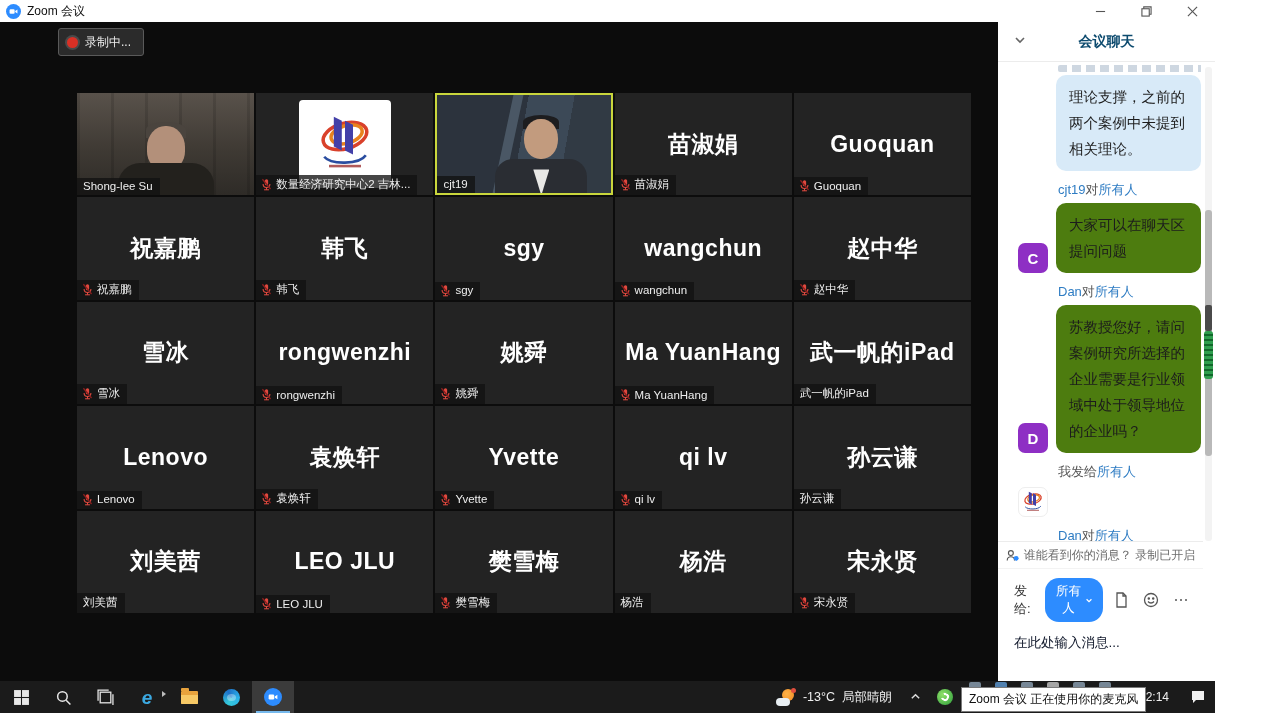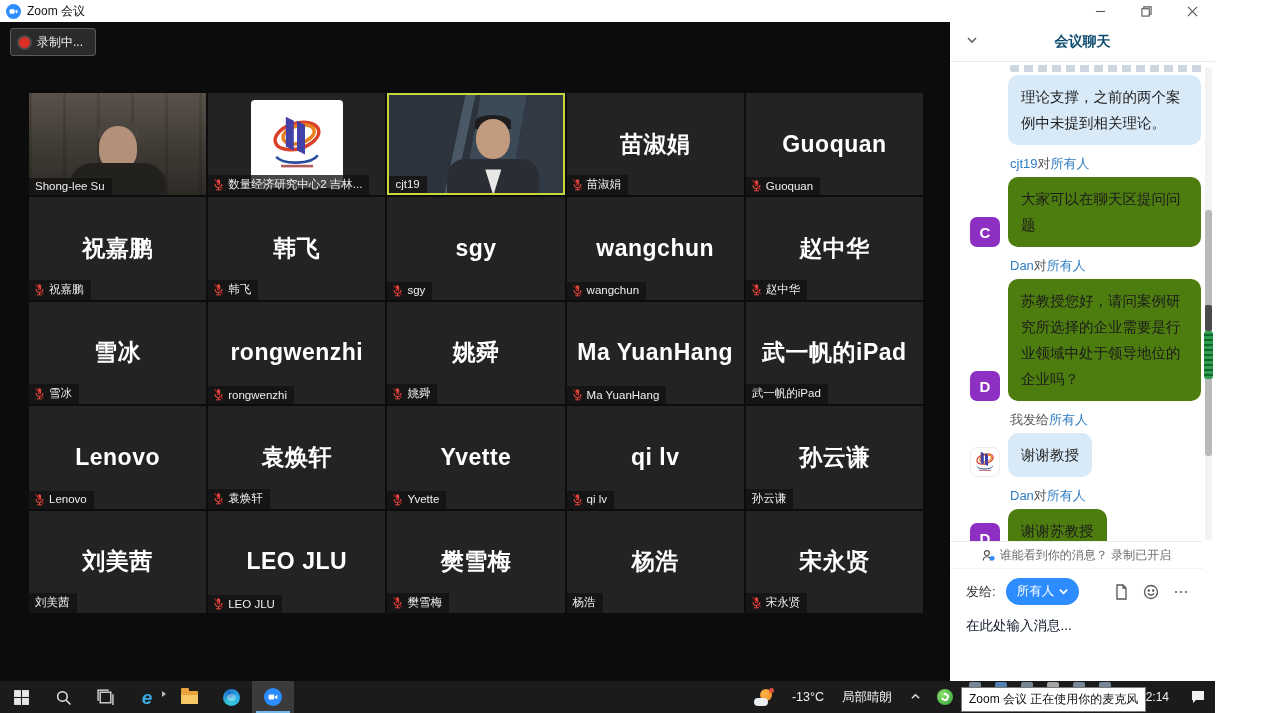--- a/index.html
+++ b/index.html
@@ -12,21 +12,21 @@
   .tb-left { display:flex; align-items:center; gap:6px; padding-left:6px; }
   .zoom-logo { width:15px; height:15px; border-radius:50%; background:#2d8cff; display:inline-flex;
     align-items:center; justify-content:center; }
   .zoom-logo svg { width:9px; height:9px; }
   .tb-title { font-size:12px; color:#111; }
   .tb-controls { display:flex; height:100%; }
   .wc { width:46px; height:100%; display:flex; align-items:center; justify-content:center; color:#444; }
   .wc svg { width:11px; height:11px; stroke:#555; fill:none; stroke-width:1.2; }
 
   
-  .main { position:absolute; top:22px; left:0; right:0; height:659px; display:flex; }
+  .main { position:absolute; top:22px; left:0; right:0; height:659px; display:flex;padding-left:48px; }
   .video-area { position:relative; width:950px; height:100%; background:#0c0c0c; flex:none; }
 
   .rec-pill { position:absolute; left:10px; top:6px; height:28px; display:flex; align-items:center; gap:7px;
     background:#2b2b2b; border:1px solid #5a5a5a; border-radius:3px; padding:0 12px 0 8px; }
   .rec-dot { width:11px; height:11px; border-radius:50%; background:#d93025; box-shadow:0 0 0 2px #4a4a4a; }
   .rec-label { color:#eee; font-size:12px; }
 
   .grid { position:absolute; left:29px; top:71px; width:894px; height:520px; display:grid;
     grid-template-columns:repeat(5,1fr); grid-template-rows:repeat(5,1fr); gap:2px; }
   .tile { position:relative; background:#232323; display:flex; align-items:center; justify-content:center; overflow:hidden; }
@@ -124,21 +124,21 @@
   .folder-ic::after { content:""; position:absolute; left:0; bottom:0; width:17px; height:9px; background:#f7c966;
     border-radius:0 0 1px 1px; }
   .edge-ic { width:17px; height:17px; border-radius:50%;
     background:conic-gradient(from 210deg,#35c8d9,#1d70c8,#2bb0e8,#35c8d9); position:relative; }
   .edge-ic::after { content:""; position:absolute; left:4px; top:5px; width:9px; height:7px;
     border-radius:50%; background:rgba(255,255,255,.35); }
   .zoom-ic { width:18px; height:18px; border-radius:50%; background:#2d8cff; display:flex; align-items:center;
     justify-content:center; }
   .zoom-ic svg { width:10px; height:10px; }
   .tb-right { margin-left:auto; display:flex; align-items:center; height:100%; position:relative; }
-  .weather { display:flex; align-items:center; gap:18px; padding:0 10px; color:#f0f0f0; font-size:12.5px; }
+  .weather { display:flex; align-items:center; gap:7px; padding:0 10px; color:#f0f0f0; font-size:12.5px; }
   .sun-ic { position:relative; width:20px; height:18px; }
   .sun-core { position:absolute; left:6px; top:1px; width:12px; height:12px; border-radius:50%;
     background:radial-gradient(circle at 40% 40%,#ffb347,#f08a24); }
   .sun-cloud { position:absolute; left:0; bottom:0; width:14px; height:8px; border-radius:8px; background:#e8eef2; }
   .sun-dot { position:absolute; right:0; top:0; width:5px; height:5px; border-radius:50%; background:#e04f3f; }
   .tray-chev { color:#ddd; padding:0 8px; }
   .tray-chev svg { width:11px; height:11px; stroke:#ddd; fill:none; stroke-width:1.6; }
   .green-ic { width:16px; height:16px; border-radius:50%;
     background:radial-gradient(circle at 35% 35%,#8fe06a,#2d9e3a); margin:0 8px; position:relative; }
   .green-ic::after { content:""; position:absolute; inset:4px; border-radius:50%; border:2px solid #fff;
@@ -541,21 +541,20 @@
               <span class="avatar logo">
                 <svg viewBox="0 0 40 40" width="24" height="24">
                   <ellipse cx="20" cy="15" rx="14" ry="8" fill="none" stroke="#d9412b" stroke-width="2.2" transform="rotate(-16 20 15)"></ellipse>
                   <ellipse cx="21" cy="14" rx="10" ry="5.5" fill="none" stroke="#e8821e" stroke-width="2.2" transform="rotate(-16 21 14)"></ellipse>
                   <polygon points="13,3 18,5.5 18,24 13,21.5" fill="#4340a8"></polygon>
                   <polygon points="20,5.5 25,8 25,26.5 20,24" fill="#4340a8"></polygon>
                   <path d="M7 28c4 5 22 5 26-1" fill="none" stroke="#2a4da0" stroke-width="1.6"></path>
                   <rect x="10" y="33" width="20" height="1.6" fill="#b05a5a"></rect>
                 </svg>
               </span>
-              <div class="bubble blue">谢谢教授</div>
             </div>
           </div>
           <div class="msg">
             <div class="msg-head"><span class="mh-name">Dan</span><span class="mh-join">对</span><span class="mh-to">所有人</span></div>
             <div class="msg-row">
               <span class="avatar">D</span>
               <div class="bubble gray">谢谢苏教授</div>
             </div>
           </div>
         </div>

